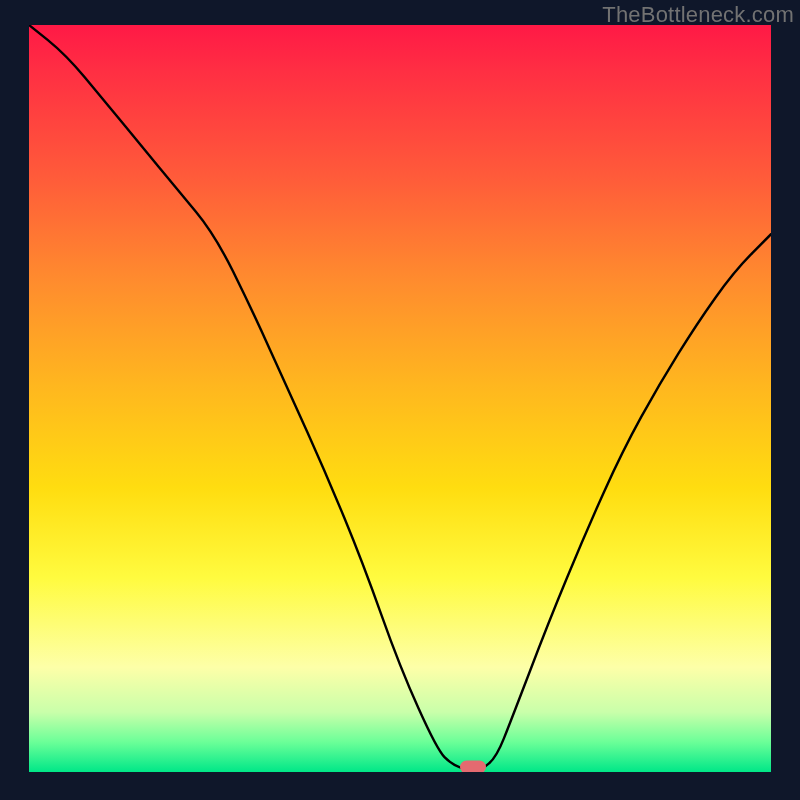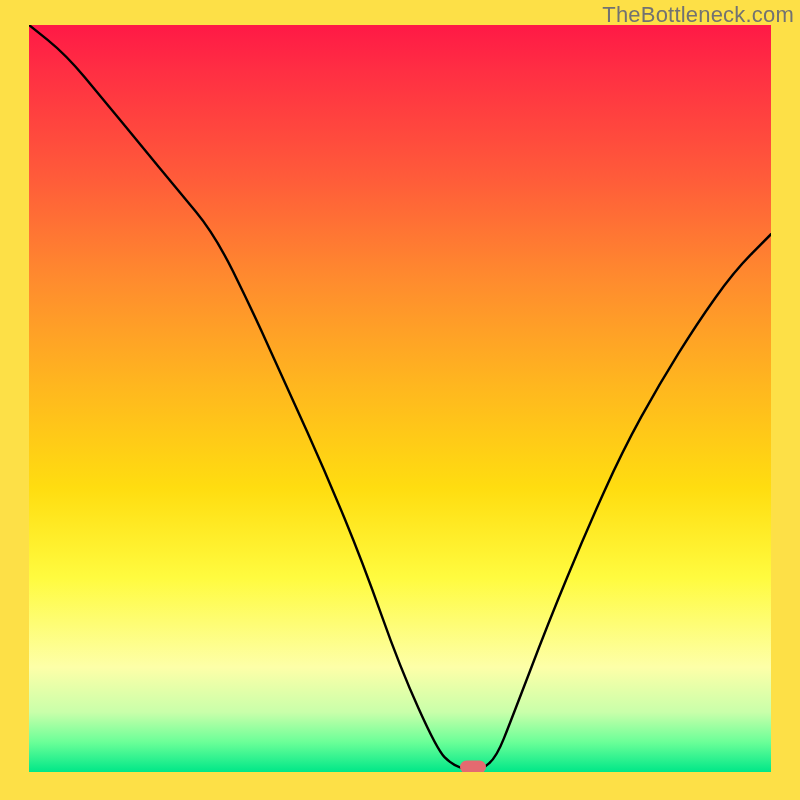--- a/index.html
+++ b/index.html
@@ -8,21 +8,21 @@
     width: 800px;
     height: 800px;
     background: #000000;
     overflow: hidden;
     font-family: Arial, Helvetica, sans-serif;
   }
   .frame {
     position: relative;
     width: 800px;
     height: 800px;
-    background: #fde047;
+    background: #0f172a;
   }
   .watermark {
     position: absolute;
     top: 2px;
     right: 6px;
     color: #727272;
     font-size: 22px;
     letter-spacing: 0.2px;
     font-weight: 500;
     z-index: 10;

